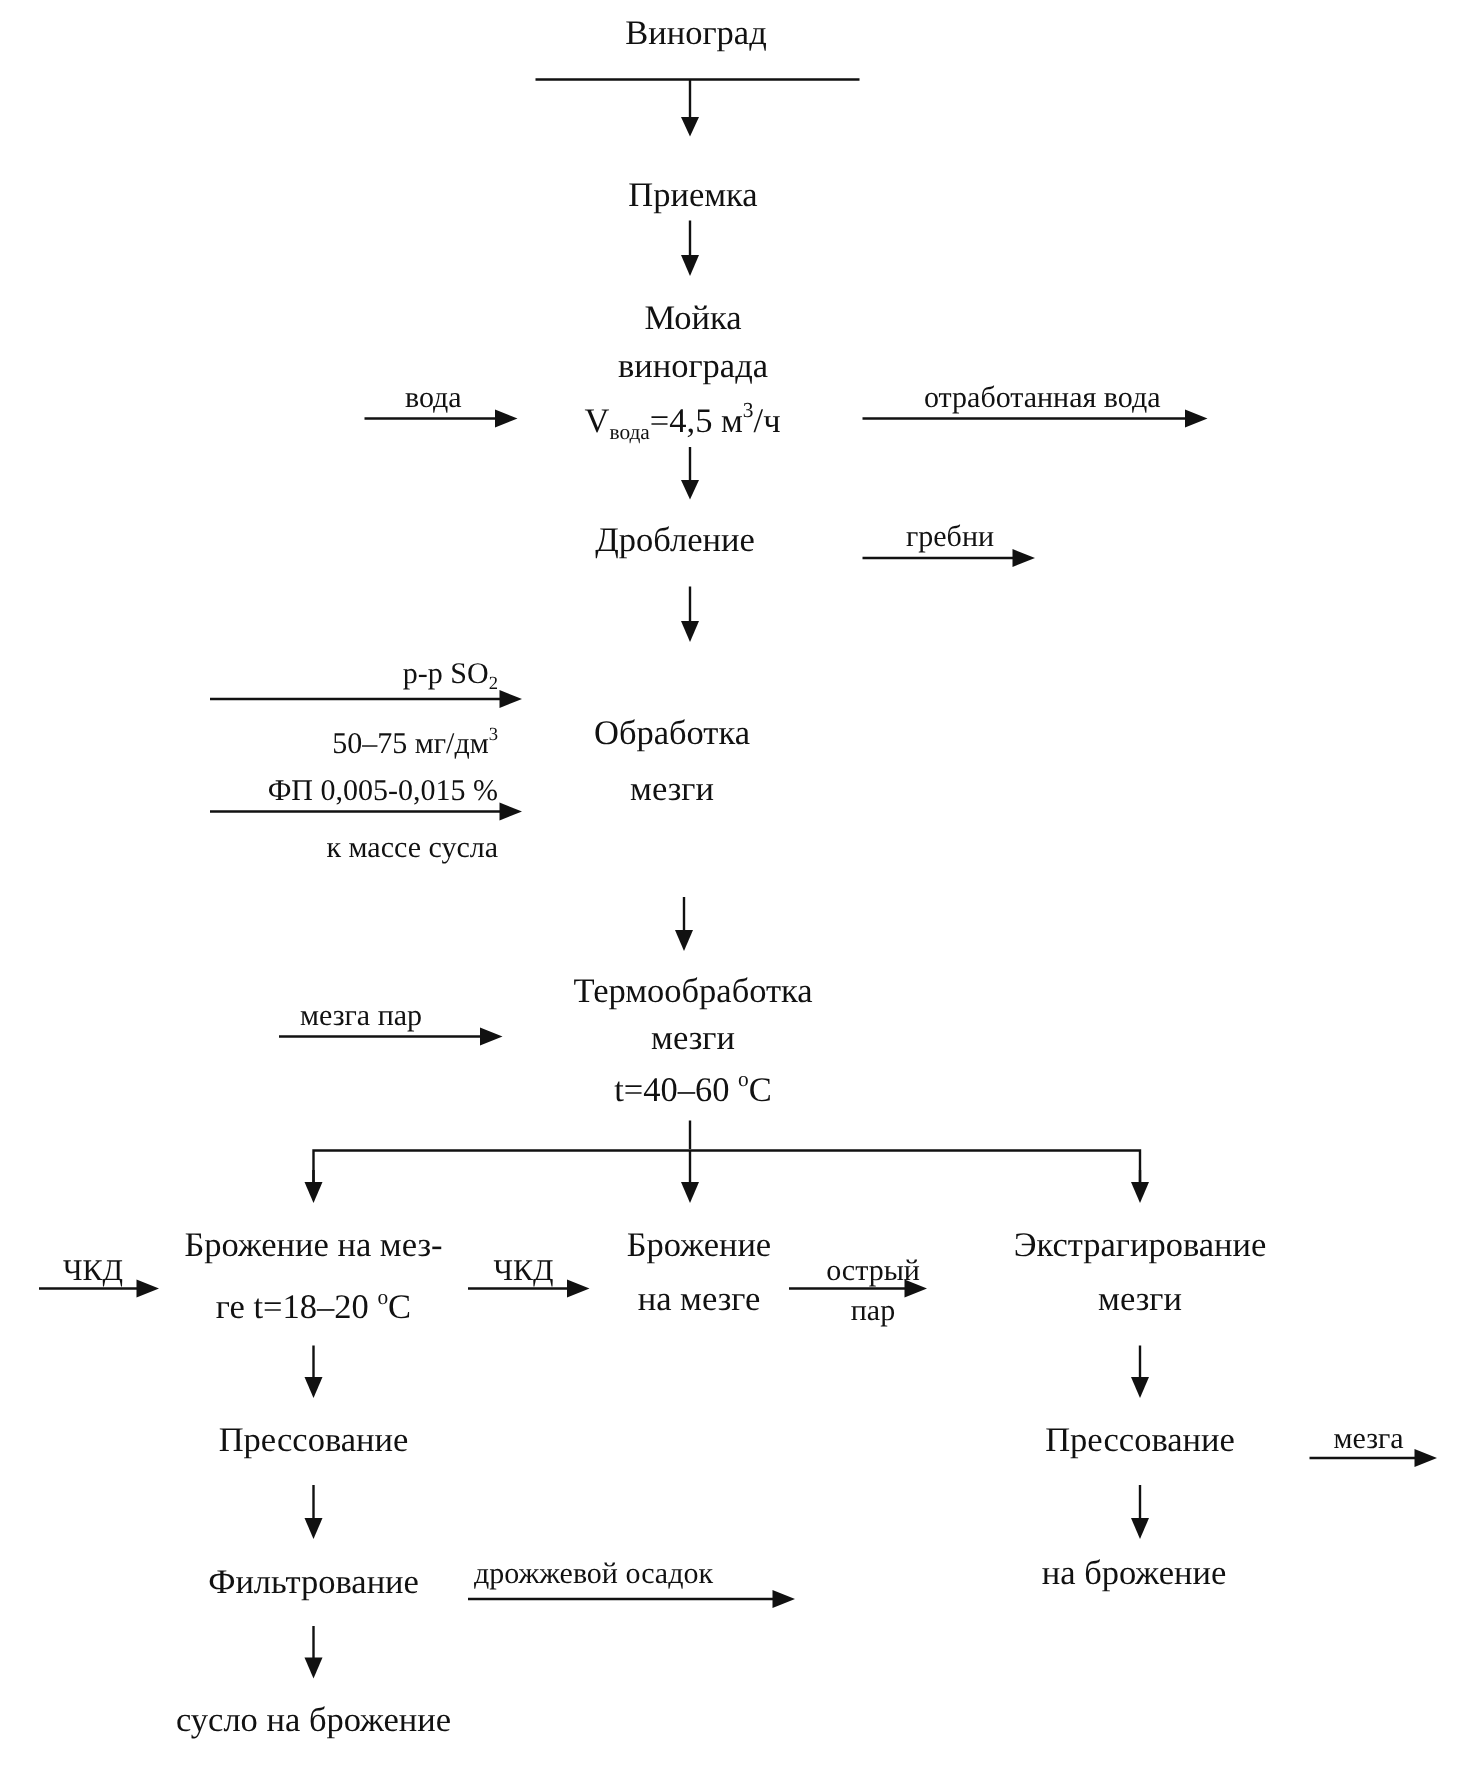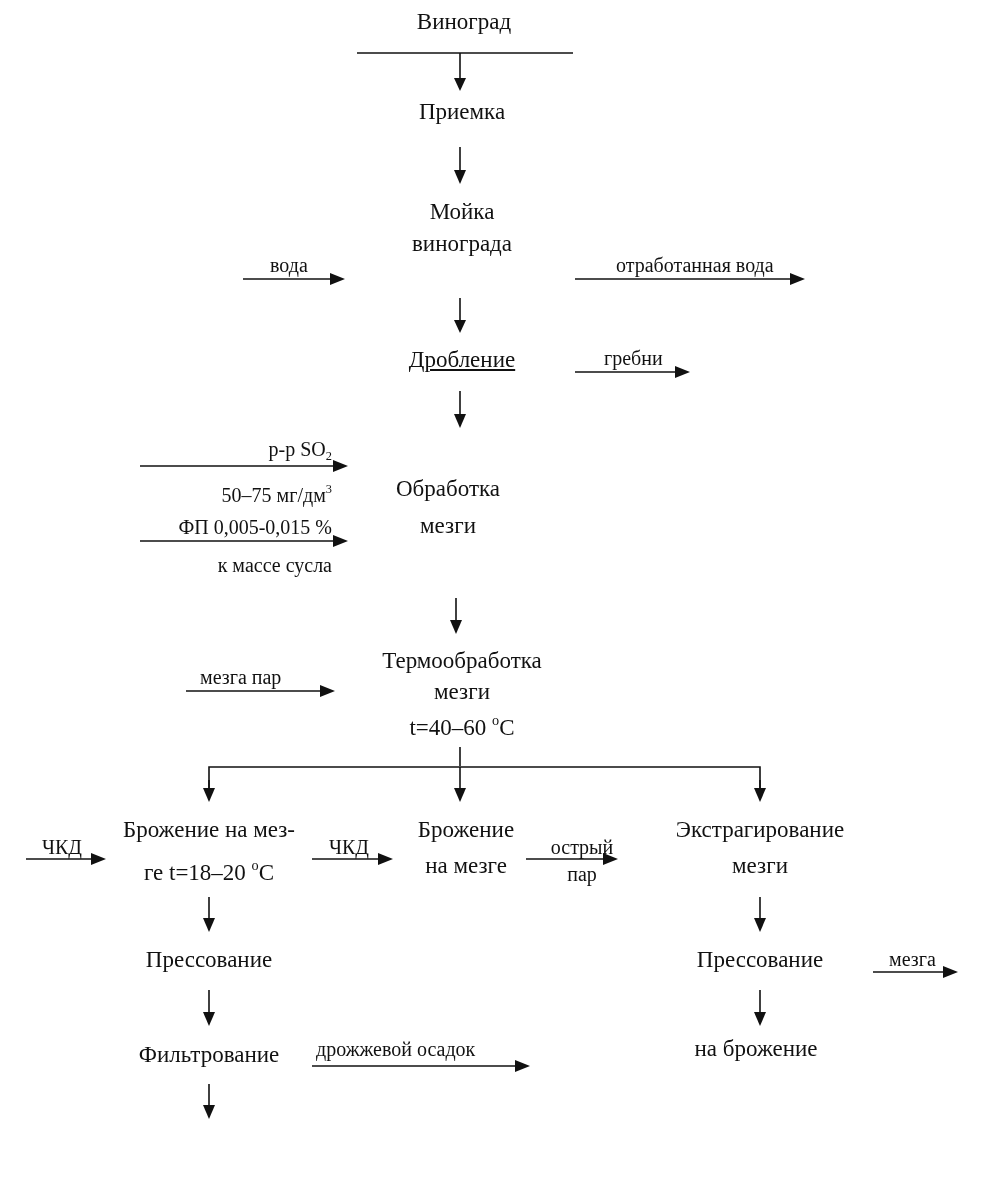--- a/index.html
+++ b/index.html
@@ -122,45 +122,47 @@
         <polygon points="515,1060 515,1072 530,1066"></polygon>
       </g>
     <g>
         <line x1="873" y1="972" x2="945" y2="972"></line>
         <polygon points="943,966 943,978 958,972"></polygon>
       </g>
   </svg>
 
   
   <div class="t c" style="left:464px; top:8px;">Виноград</div>
-  <div class="t c" style="left:462px; top:98px;">Приемка</div>
+  <div class="t c" style="left:462px; top:116px;">Приемка</div>
 
   <div class="t c" style="left:462px; top:198px;">Мойка</div>
   <div class="t c" style="left:462px; top:230px;">винограда</div>
+  <div class="t c" style="left:455px; top:261px;"><span>V</span><span class="sub">вода</span><span>=4,5 м</span><span class="sup">3</span><span>/ч</span></div>
 
-  <div class="t c" style="left:462px; top:346px;text-decoration:underline;">Дробление</div>
+  <div class="t c" style="left:450px; top:346px;">Дробление</div>
 
   <div class="t c" style="left:448px; top:475px;">Обработка</div>
   <div class="t c" style="left:448px; top:512px;">мезги</div>
 
   <div class="t c" style="left:462px; top:647px;">Термообработка</div>
   <div class="t c" style="left:462px; top:678px;">мезги</div>
   <div class="t c" style="left:462px; top:707px;"><span>t=40–60 </span><span class="sup">о</span><span>С</span></div>
 
   <div class="t c" style="left:209px; top:816px;text-align:center;">Брожение на мез-</div>
   <div class="t c" style="left:209px; top:852px;"><span>ге t=18–20 </span><span class="sup">о</span><span>С</span></div>
 
   <div class="t c" style="left:466px; top:816px;">Брожение</div>
   <div class="t c" style="left:466px; top:852px;">на мезге</div>
 
   <div class="t c" style="left:760px; top:816px;">Экстрагирование</div>
   <div class="t c" style="left:760px; top:852px;">мезги</div>
 
   <div class="t c" style="left:209px; top:946px;">Прессование</div>
   <div class="t c" style="left:209px; top:1041px;">Фильтрование</div>
+  <div class="t c" style="left:209px; top:1133px;">сусло на брожение</div>
 
   <div class="t c" style="left:760px; top:946px;">Прессование</div>
   <div class="t c" style="left:756px; top:1035px;">на брожение</div>
 
   
   <div class="t sm" style="left:270px; top:253px;">вода</div>
   <div class="t sm" style="left:581px; top:253px;margin-left:35px;">отработанная вода</div>
   <div class="t sm" style="left:604px; top:346px;">гребни</div>
 
   <div class="t sm r" style="left:332px; top:437px;"><span>р-р SO</span><span class="sub">2</span></div>

